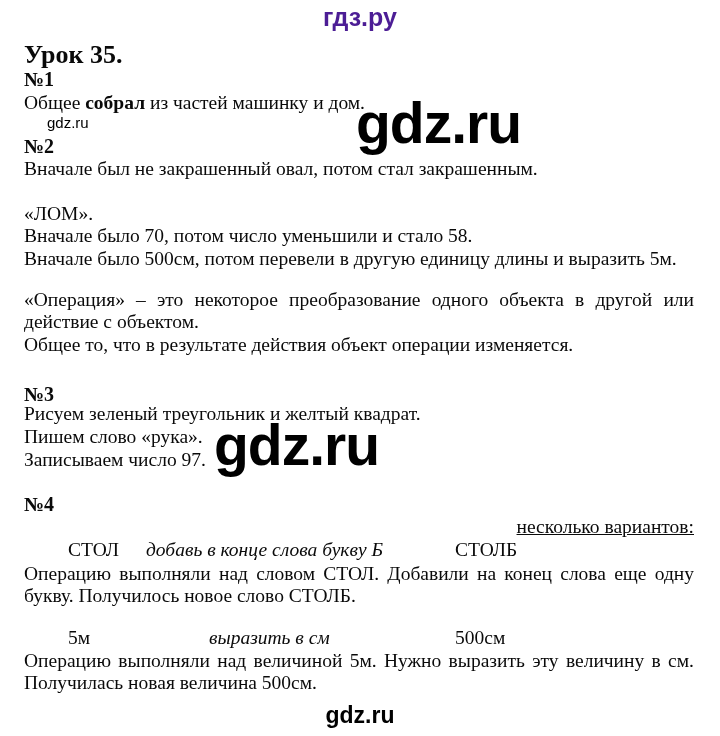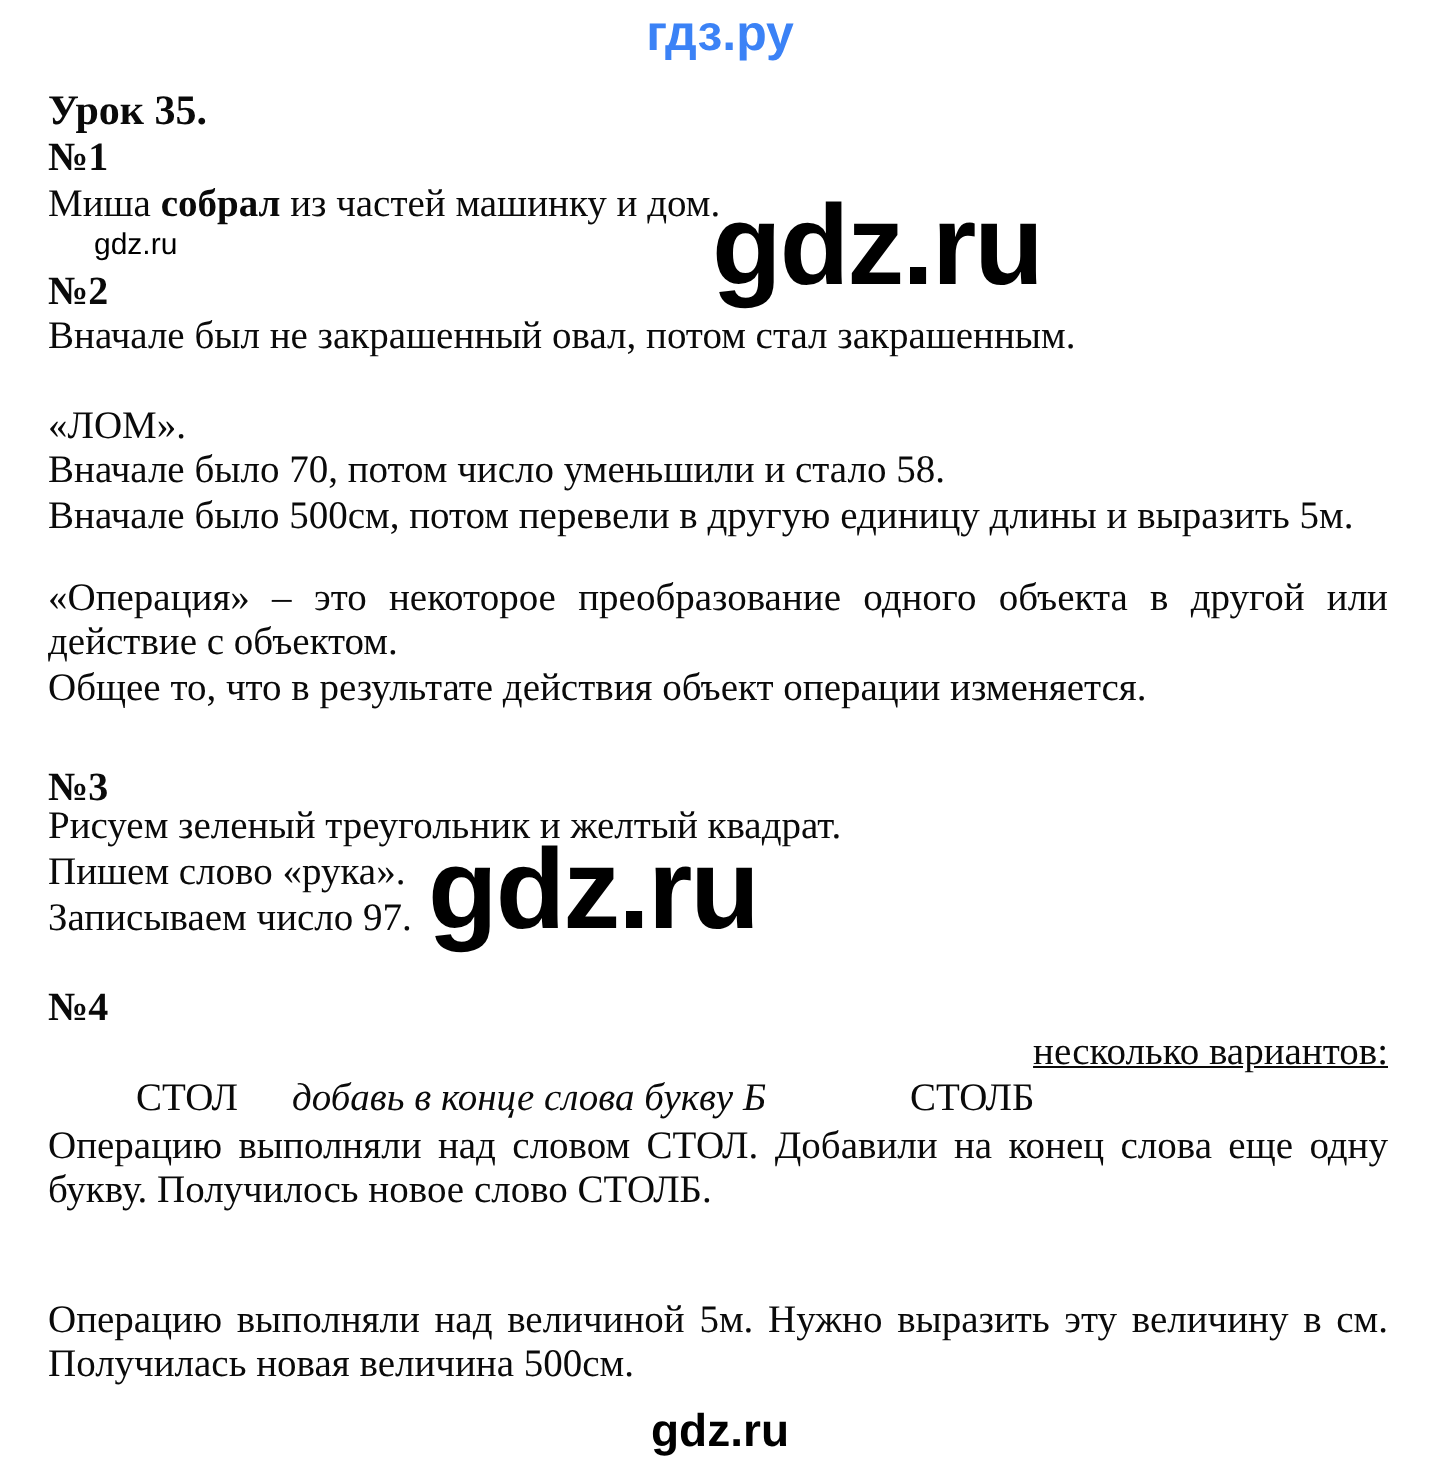--- a/index.html
+++ b/index.html
@@ -36,36 +36,36 @@
     position: absolute;
     left: 24px;
     font-weight: bold;
     font-size: 20px;
     line-height: 23px;
   }
   .h1 {
     position: absolute;
     left: 24px;
     font-weight: bold;
-    font-size: 21px;
+    font-size: 26px;
     line-height: 24px;
   }
   
   .exrow { position: absolute; left: 24px; width: 670px; height: 23px; }
   .exrow span { position: absolute; top: 0; font-size: 19.5px; line-height: 23px; white-space: nowrap; }
   
   .wm-top {
     position: absolute;
     top: 3px; left: 0; width: 100%;
     text-align: center;
     font-family: "Liberation Sans", sans-serif;
     font-weight: bold;
     font-size: 25px;
     line-height: 28px;
-    color: #3b82f6;
+    color: #4c1d95;
   }
   .wm-big {
     position: absolute;
     font-family: "Liberation Sans", sans-serif;
     font-weight: bold;
     font-size: 57px;
     line-height: 1.15;
     letter-spacing: -1px;
     color: #000000;
   }
@@ -91,21 +91,21 @@
 </head>
 <body>
 
 <div class="page">
 
   <div class="wm-top">гдз.ру</div>
 
   <div class="h1" style="top:43px">Урок 35.</div>
 
   <div class="label" style="top:68px">№1</div>
-  <div class="line" style="top:91px"><span>Миша </span><span class="b">собрал</span><span> из частей машинку и дом.</span></div>
+  <div class="line" style="top:91px"><span>Общее </span><span class="b">собрал</span><span> из частей машинку и дом.</span></div>
 
   <div class="wm-small">gdz.ru</div>
 
   <div class="wm-big" style="left:356px; top:91px">gdz.ru</div>
 
   <div class="label" style="top:135px">№2</div>
   <div class="line" style="top:157px">Вначале был не закрашенный овал, потом стал закрашенным.</div>
   <div class="line" style="top:202px">«ЛОМ».</div>
   <div class="line" style="top:224px">Вначале было 70, потом число уменьшили и стало 58.</div>
   <div class="line" style="top:247px">Вначале было 500см, потом перевели в другую единицу длины и выразить 5м.</div>
@@ -125,18 +125,23 @@
   <div class="line u" style="top:515px">несколько вариантов:</div>
 
   <div class="exrow" style="top:538px">
     <span style="left:44px">СТОЛ</span>
     <span style="left:122px" class="it">добавь в конце слова букву Б</span>
     <span style="left:431px">СТОЛБ</span>
   </div>
   <div class="wrapline just" style="top:562px">Операцию выполняли над словом СТОЛ. Добавили на конец слова еще одну</div>
   <div class="line" style="top:584px">букву. Получилось новое слово СТОЛБ.</div>
 
+  <div class="exrow" style="top:626px">
+    <span style="left:44px">5м</span>
+    <span style="left:185px" class="it">выразить в см</span>
+    <span style="left:431px">500см</span>
+  </div>
   <div class="wrapline just" style="top:649px">Операцию выполняли над величиной 5м. Нужно выразить эту величину в см.</div>
   <div class="line" style="top:671px">Получилась новая величина 500см.</div>
 
   <div class="wm-bottom">gdz.ru</div>
 
 </div>
 
 </body></html>

